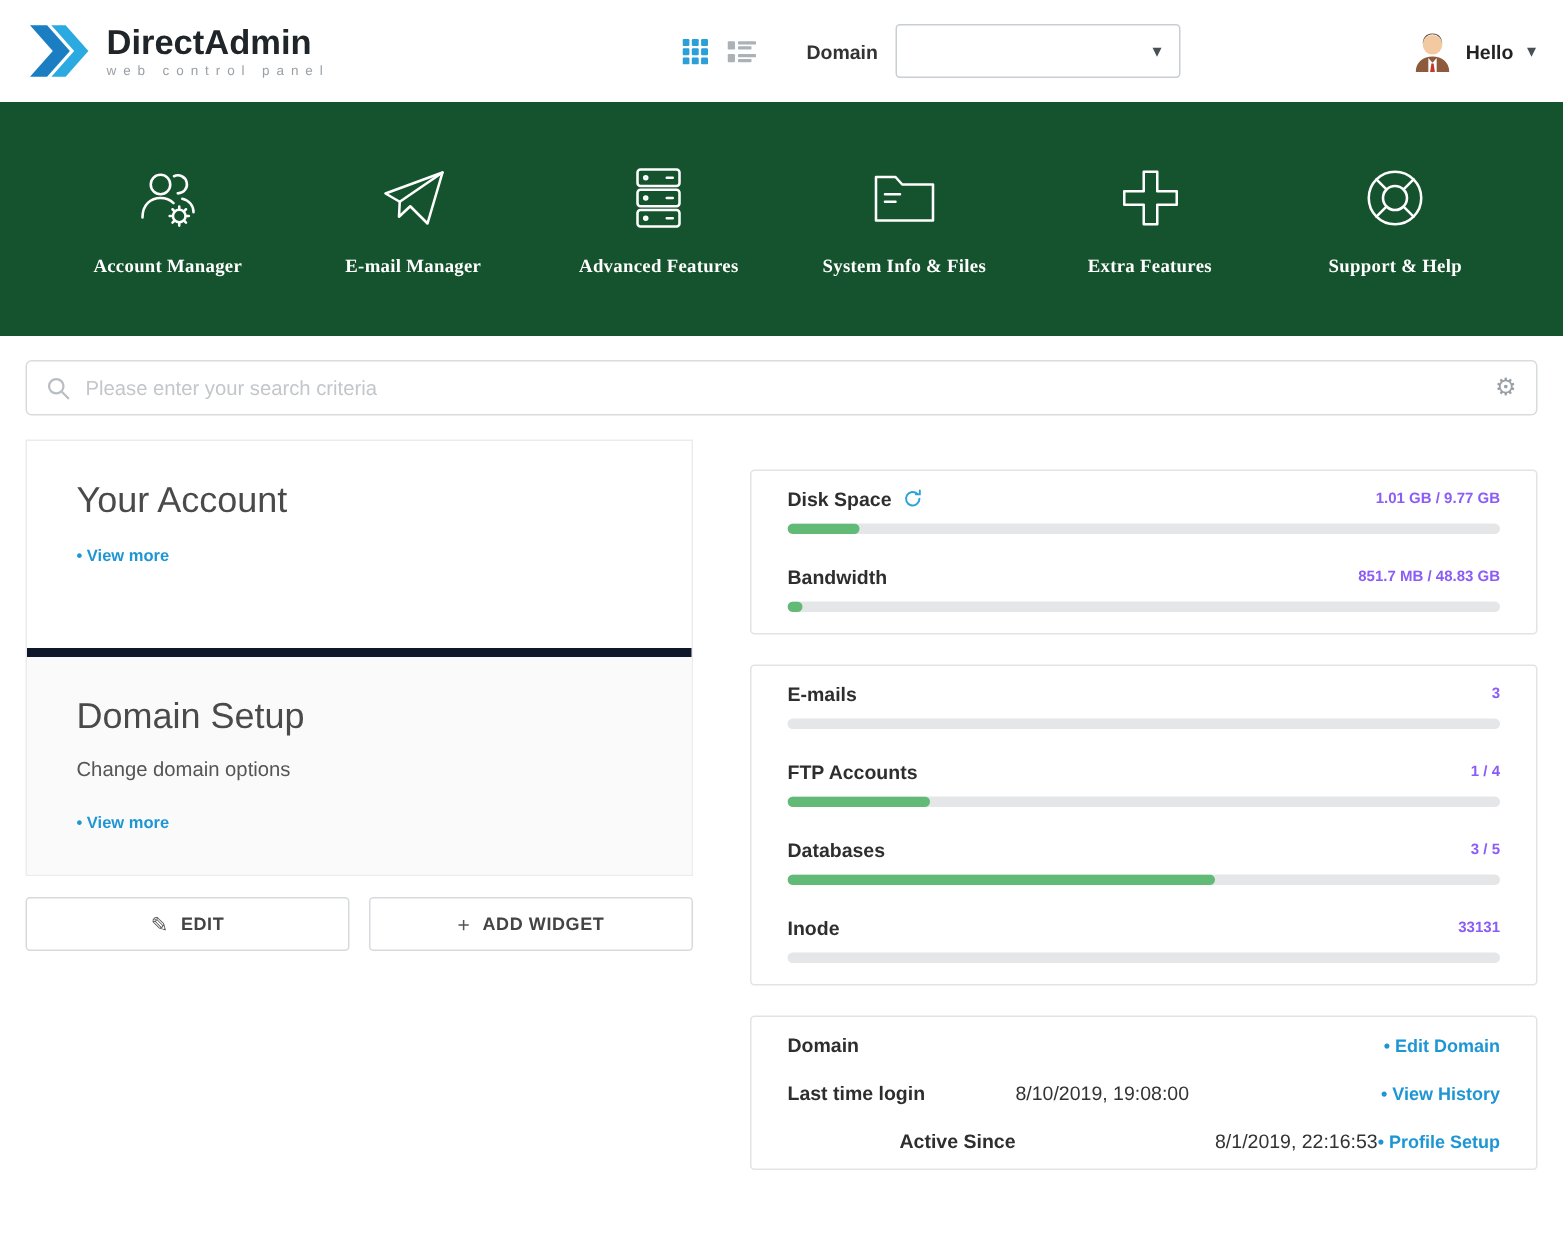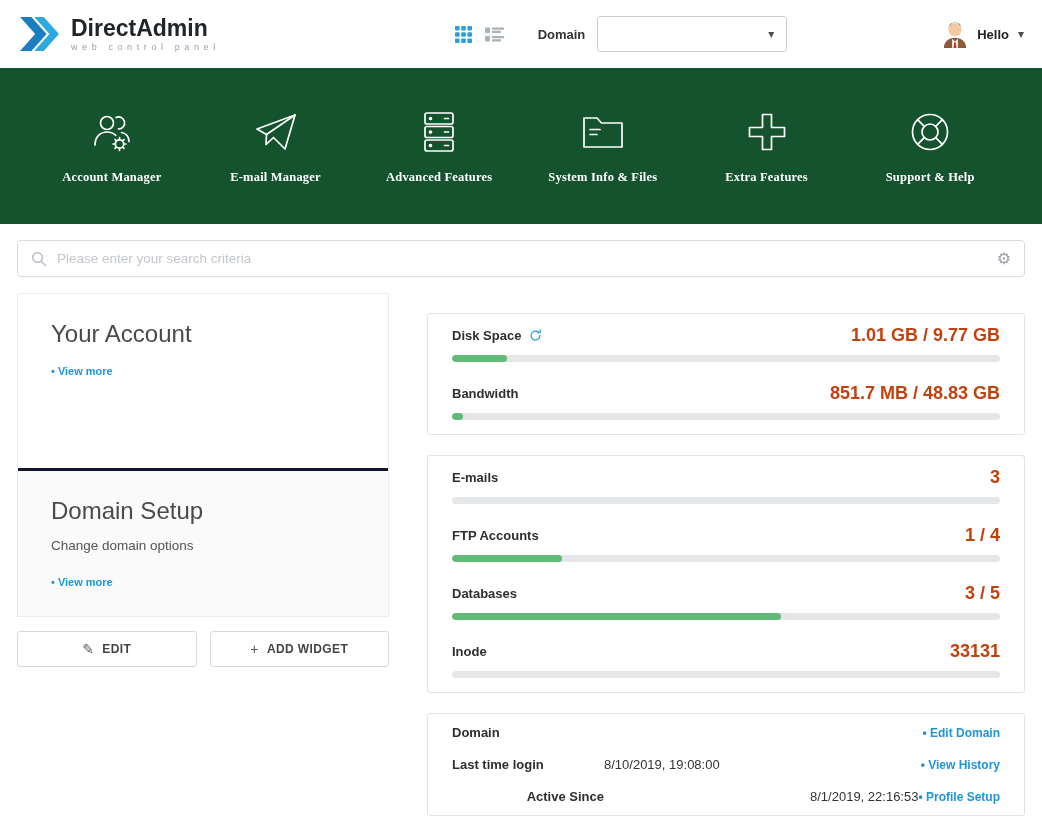--- a/index.html
+++ b/index.html
@@ -42,24 +42,24 @@
   .searchbar {
     height: 37px; border: 1px solid #d9dcdf; border-radius: 4px;
     display: flex; align-items: center; padding: 0 13px; gap: 10px;
   }
   .searchbar input { border: none; outline: none; flex: 1; font-size: 13.5px; color: #555; font-family: inherit; background: transparent; }
   .searchbar input::placeholder { color: #c3c7cb; }
   .search-gear { color: #9aa0a6; font-size: 16px; cursor: pointer; line-height: 1; }
 
   
   .content { display: flex; padding: 0 17px 30px; gap: 38px; align-items: flex-start; }
-  .left-col { width: 372px; flex: none; }
+  .left-col { width: 445px; flex: none; }
   .widget-list { border: 1px solid #ececec; background: #fff; }
   .widget { padding: 26px 33px; min-height: 138px; cursor: default; }
-  .widget.alt { background: #fafafa; border-top: 3px solid #0f172a; min-height: 130px; margin-top: 36px; }
+  .widget.alt { background: #fafafa; border-top: 6px solid #0f172a; min-height: 130px; }
   .widget-title { font-size: 24px; color: #4a4a4a; font-weight: 400; margin-bottom: 13px; }
   .widget-sub { font-size: 13.5px; color: #555; margin-bottom: 19px; }
   .view-more { font-size: 11px; font-weight: 700; color: #1f96d4; cursor: pointer; display: inline-block; }
   .btn-row { display: flex; gap: 13px; margin-top: 14px; }
   .btn {
     flex: 1; height: 36px; border: 1px solid #d7dadd; border-radius: 3px; background: #fff;
     display: flex; align-items: center; justify-content: center; gap: 8px;
     font-size: 12px; font-weight: 700; color: #444; letter-spacing: .4px; cursor: pointer;
     font-family: inherit;
   }
@@ -67,21 +67,21 @@
 
   .right-col { flex: 1; margin-top: 20px; }
   .card { border: 1px solid #e3e3e3; border-radius: 3px; padding: 11px 24px; margin-bottom: 20px; background: #fff; }
   .card:last-child { margin-bottom: 0; }
 
   .stat-row { margin-bottom: 21px; }
   .stat-row:last-child { margin-bottom: 3px; }
   .stat-head { display: flex; justify-content: space-between; align-items: center; margin-bottom: 9px; }
   .stat-label { font-size: 13px; font-weight: 700; color: #2e2e2e; display: flex; gap: 8px; align-items: center; }
   .refresh { display: flex; cursor: pointer; }
-  .stat-value { font-size: 18px; font-weight: 700; color: #c2410c; }
+  .stat-value { font-size: 10px; font-weight: 700; color: #8b5cf6; }
   .track { height: 7px; background: #e4e6e8; border-radius: 4px; overflow: hidden; }
   .fill { height: 100%; background: #62ba77; border-radius: 4px; width: 0; }
 
   .info-row { display: flex; align-items: center; margin-bottom: 17px; }
   .info-row:last-child { margin-bottom: 0; text-align: right; }
   .info-label { width: 152px; font-size: 13px; font-weight: 700; color: #2e2e2e; }
   .info-value { flex: 1; font-size: 13px; color: #333; }
   .info-link { font-size: 12px; font-weight: 700; color: #1f96d4; cursor: pointer; }
 </style>
 </head>

